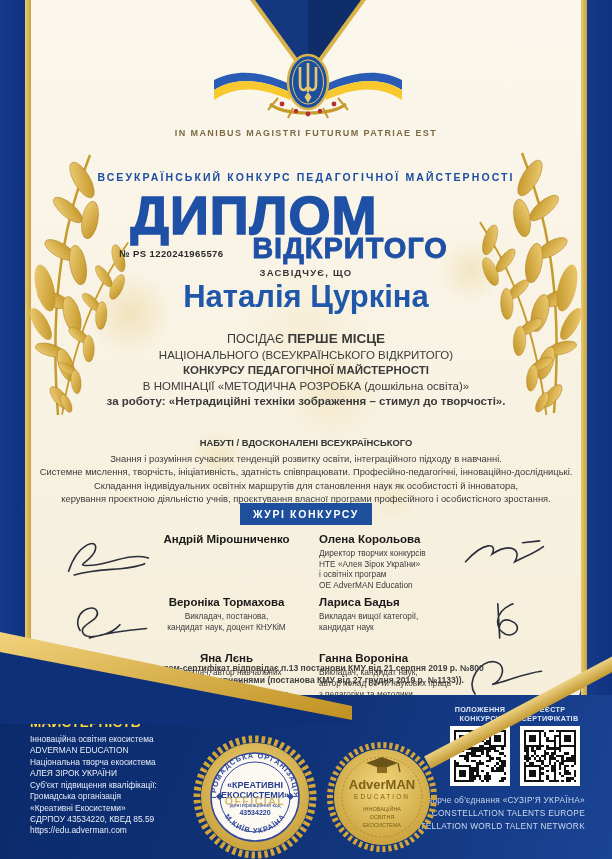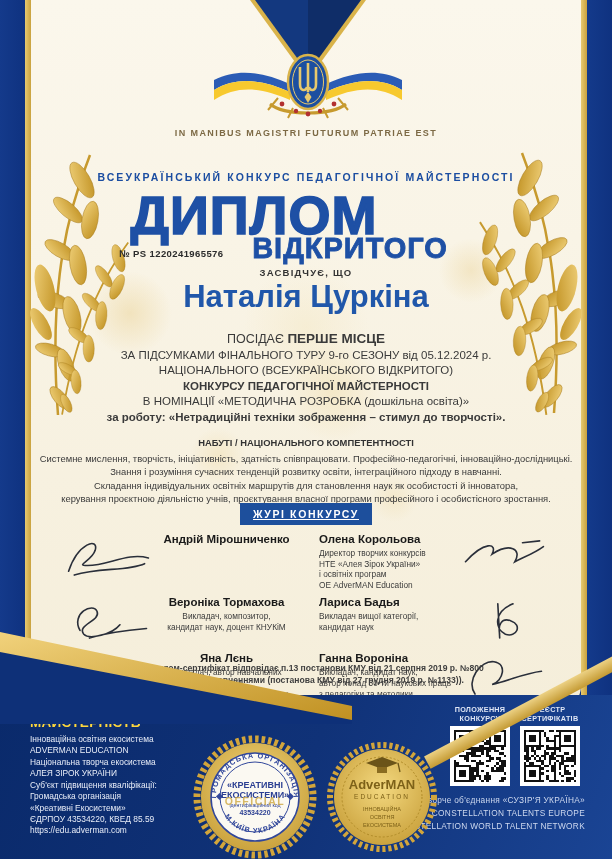--- a/index.html
+++ b/index.html
@@ -43,21 +43,21 @@
 
   .award{top:331px;color:#3a3a3a;line-height:15.5px;font-size:11.5px;}
   .award .l1{font-size:12.5px;}
   .award .l1 b{font-size:13.5px;}
   .award .b{font-weight:bold;}
 
   .compet{top:436px;left:8px;right:8px;text-align:center;color:#3a3a3a;font-size:9.4px;line-height:13.2px;}
   .compet .hd{font-weight:bold;margin-bottom:3px;color:#333;}
 
   .jury-badge{top:503px;}
-  .jury-badge span{display:inline-block;background:#1d4f9c;color:#fff;font-size:10.5px;font-weight:bold;letter-spacing:1.6px;padding:5px 13px;text-decoration:underline;}
+  .jury-badge span{display:inline-block;background:#1d4f9c;color:#fff;font-size:10.5px;font-weight:bold;letter-spacing:1.6px;padding:5px 13px;}
 
   .jury{top:533px;left:30px;right:30px;display:grid;grid-template-columns:1fr 1fr;column-gap:18px;row-gap:6px;}
   .jcell{display:flex;align-items:flex-start;}
   .jcell svg{flex:0 0 95px;height:52px;margin-top:-2px;}
   .jtxt{flex:1;}
   .jcell.l .jtxt{text-align:center;}
   .jcell.r .jtxt{text-align:left;padding-left:4px;}
   .jname{font-size:11.5px;font-weight:bold;color:#1a1a1a;}
   .jrole{font-size:8.3px;color:#3c3c3c;line-height:10.6px;margin-top:3px;white-space:pre-line;}
   .sig path{fill:none;stroke:#2a2f3a;stroke-width:1.7;stroke-linecap:round;}
@@ -187,31 +187,30 @@
     <div class="abs ctr subtitle">ВСЕУКРАЇНСЬКИЙ КОНКУРС ПЕДАГОГІЧНОЇ МАЙСТЕРНОСТІ</div>
 
     <div class="abs h-diplom">ДИПЛОМ</div>
     <div class="abs h-cert">ВІДКРИТОГО</div>
     <div class="abs cert-no">№ PS 1220241965576</div>
     <div class="abs ctr certifies">ЗАСВІДЧУЄ, ЩО</div>
     <div class="abs ctr recipient">Наталія Цуркіна</div>
 
     <div class="abs ctr award">
       <div class="l1"><span>ПОСІДАЄ </span><b>ПЕРШЕ МІСЦЕ</b></div>
-      <div>ЗА ПІДСУМКАМИ ФІНАЛЬНОГО ТУРУ 9-го СЕЗОНУ від 05.12.2024 р.</div>
       <div>НАЦІОНАЛЬНОГО (ВСЕУКРАЇНСЬКОГО ВІДКРИТОГО)</div>
       <div class="b">КОНКУРСУ ПЕДАГОГІЧНОЇ МАЙСТЕРНОСТІ</div>
       <div>В НОМІНАЦІЇ «МЕТОДИЧНА РОЗРОБКА (дошкільна освіта)»</div>
       <div class="b">за роботу: «Нетрадиційні техніки зображення – стимул до творчості».</div>
     </div>
 
     <div class="abs compet">
-      <div class="hd">НАБУТІ / НАЦІОНАЛЬНОГО КОМПЕТЕНТНОСТІ</div>
+      <div class="hd">НАБУТІ / ВДОСКОНАЛЕНІ ВСЕУКРАЇНСЬКОГО</div>
+      <div>Знання і розуміння сучасних тенденцій розвитку освіти, інтеграційного підходу в навчанні.</div>
       <div>Системне мислення, творчість, ініціативність, здатність співпрацювати. Професійно-педагогічні, інноваційно-дослідницькі.</div>
-      <div>Знання і розуміння сучасних тенденцій розвитку освіти, інтеграційного підходу в навчанні.</div>
       <div>Складання індивідуальних освітніх маршрутів для становлення наук як особистості й інноватора,</div>
       <div>керування проєктною діяльністю учнів, проєктування власної програми професійного і особистісного зростання.</div>
     </div>
 
     <div class="abs ctr jury-badge"><span>ЖУРІ КОНКУРСУ</span></div>
 
     <div class="abs jury">
       <div class="jcell l">
         <svg class="sig" viewBox="0 0 100 50">
             <path d="M8,40 C18,10 40,4 36,18 C32,30 14,34 28,34 C50,34 70,20 92,26 M14,44 C40,36 70,40 88,32"></path>
@@ -231,21 +230,21 @@
         <svg class="sig" viewBox="0 0 100 50">
             <path d="M10,30 C30,8 44,10 38,22 C56,10 70,16 62,30 C74,24 84,20 92,14 M70,10 L88,8"></path>
           </svg>
       </div>
       <div class="jcell l">
         <svg class="sig" viewBox="0 0 100 50">
             <path d="M20,36 C10,18 34,6 38,16 C42,26 16,30 24,40 C30,46 54,40 62,30 M30,44 C50,38 66,36 90,34"></path>
           </svg>
         <div class="jtxt">
             <div class="jname">Вероніка Тормахова</div>
-            <div class="jrole">Викладач, композитор,
+            <div class="jrole">Викладач, постанова,
 кандидат наук, доцент КНУКіМ</div>
           </div>
       </div>
       <div class="jcell r">
         <div class="jtxt">
             <div class="jname">Лариса Бадья</div>
             <div class="jrole">Викладач вищої категорії,
 кандидат наук</div>
           </div>
         <svg class="sig" viewBox="0 0 100 50">

